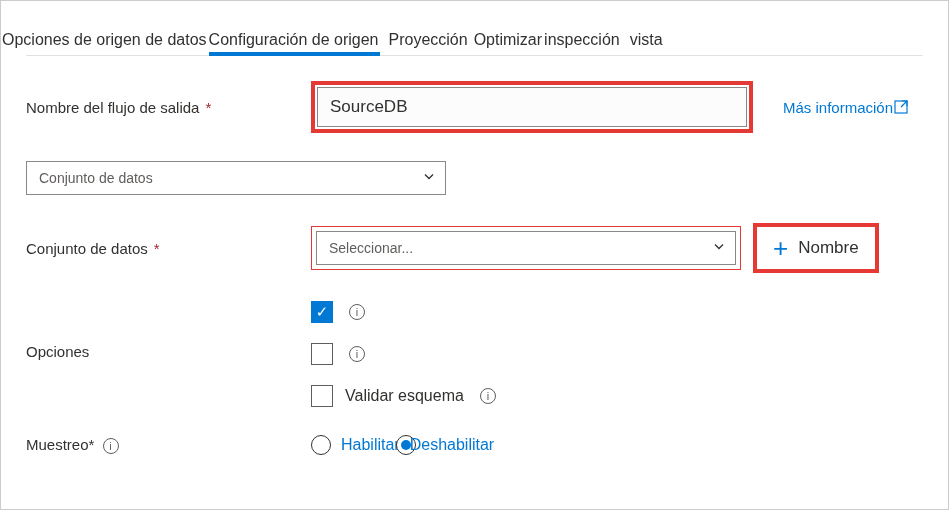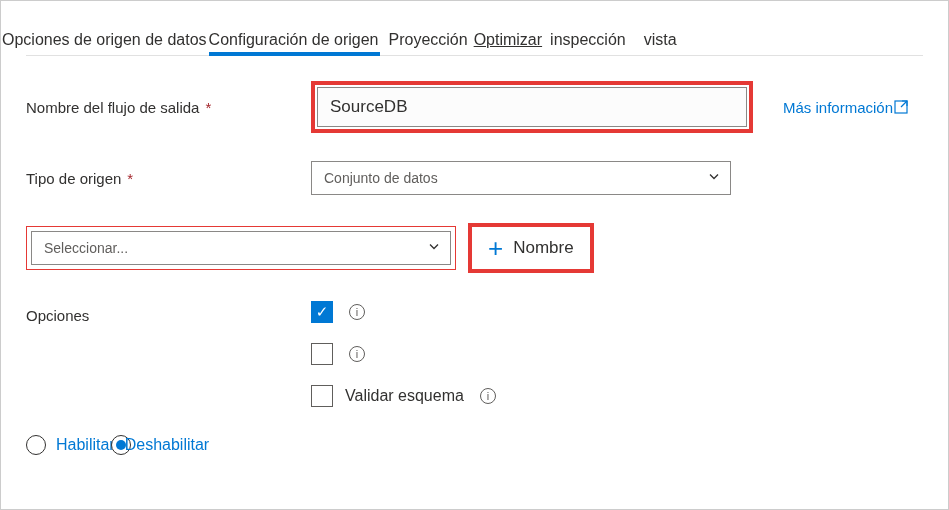--- a/index.html
+++ b/index.html
@@ -34,23 +34,23 @@
     }
     .tab.active::after {
       content: "";
       position: absolute;
       left: 0; right: 0; bottom: -1px;
       height: 4px;
       background: #0078d4;
     }
     #tab-opciones { margin-left: -24px; }
     #tab-proyeccion { margin-left: 8px; }
-    #tab-optimizar { margin-left: 4px; text-decoration: underline; }
-    #tab-inspeccion { margin-left: 6px; text-align: center; }
-    #tab-vista { margin-left: 16px; }
+    #tab-optimizar { margin-left: 4px; }
+    #tab-inspeccion { margin-left: 0; text-align: center; }
+    #tab-vista { margin-left: 8px; }
 
     .row {
       display: flex;
       align-items: center;
       margin-bottom: 28px;
     }
     .label-col {
       width: 285px;
       font-size: 15px;
       color: #323130;
@@ -168,21 +168,21 @@
     }
     .radio.sel::after {
       content: "";
       width: 10px; height: 10px;
       border-radius: 50%;
       background: #0078d4;
     }
     .radio-label { color: #0078d4; font-size: 16px; margin: 0 6px; }
 
     .row-top { align-items: flex-start; }
-    .row-top .label-col { padding-top: 6px; }
+    .row-top .label-col { padding-top: 6px; margin-top: 36px; }
   </style>
 </head>
 <body>
 
 <div class="tabbar">
   <div class="tab" id="tab-opciones">Opciones de origen de datos</div>
   <div class="tab active">Configuración de origen</div>
   <div class="tab" id="tab-proyeccion">Proyección</div>
   <div class="tab" id="tab-optimizar">Optimizar</div>
   <div class="tab" id="tab-inspeccion">inspección</div>
@@ -200,34 +200,34 @@
     <span>Más información</span>
     <svg class="icon-openext" viewBox="0 0 16 16" fill="none" stroke="#0078d4" stroke-width="1.2">
       <rect x="2" y="2" width="12" height="12"></rect>
       <polyline points="9,2 14,2 14,7"></polyline>
       <line x1="14" y1="2" x2="8" y2="8"></line>
     </svg>
   </span>
 </div>
 
 <div class="row">
-  <div class="label-col">
-    <span>Tipo de origen</span><span class="req">*</span>
-  </div>
   <button class="select-box">
     <span>Conjunto de datos</span>
     <span class="chev-down">
       <svg width="12" height="12" viewBox="0 0 12 12">
           <polyline points="2,4 6,8 10,4" fill="none" stroke="#323130" stroke-width="1.3"></polyline>
         </svg>
     </span>
   </button>
 </div>
 
 <div class="row">
+  <div class="label-col">
+    <span>Conjunto de datos</span><span class="req">*</span>
+  </div>
   <span style="border:1px solid #e53935; padding:4px;">
     <button class="select-box">
       <span>Seleccionar...</span>
       <span class="chev-down">
         <svg width="12" height="12" viewBox="0 0 12 12">
             <polyline points="2,4 6,8 10,4" fill="none" stroke="#323130" stroke-width="1.3"></polyline>
           </svg>
       </span>
     </button>
   </span>
@@ -253,19 +253,23 @@
     </div>
     <div class="chk-row">
       <span class="chk"></span>
       <span>Validar esquema</span>
       <span class="info-icon">i</span>
     </div>
   </div>
 </div>
 
 <div class="row">
+  <div class="label-col">
+    <span>Muestreo*</span>
+    <span class="info-icon">i</span>
+  </div>
   <div class="chk-row" style="gap:4px;">
     <span class="radio"></span>
     <span class="radio-label">Habilitar</span>
     <span class="radio sel" style="margin-left:-14px;"></span>
     <span class="radio-label" style="margin-left:-10px;">Deshabilitar</span>
   </div>
 </div>
 
 </body></html>

